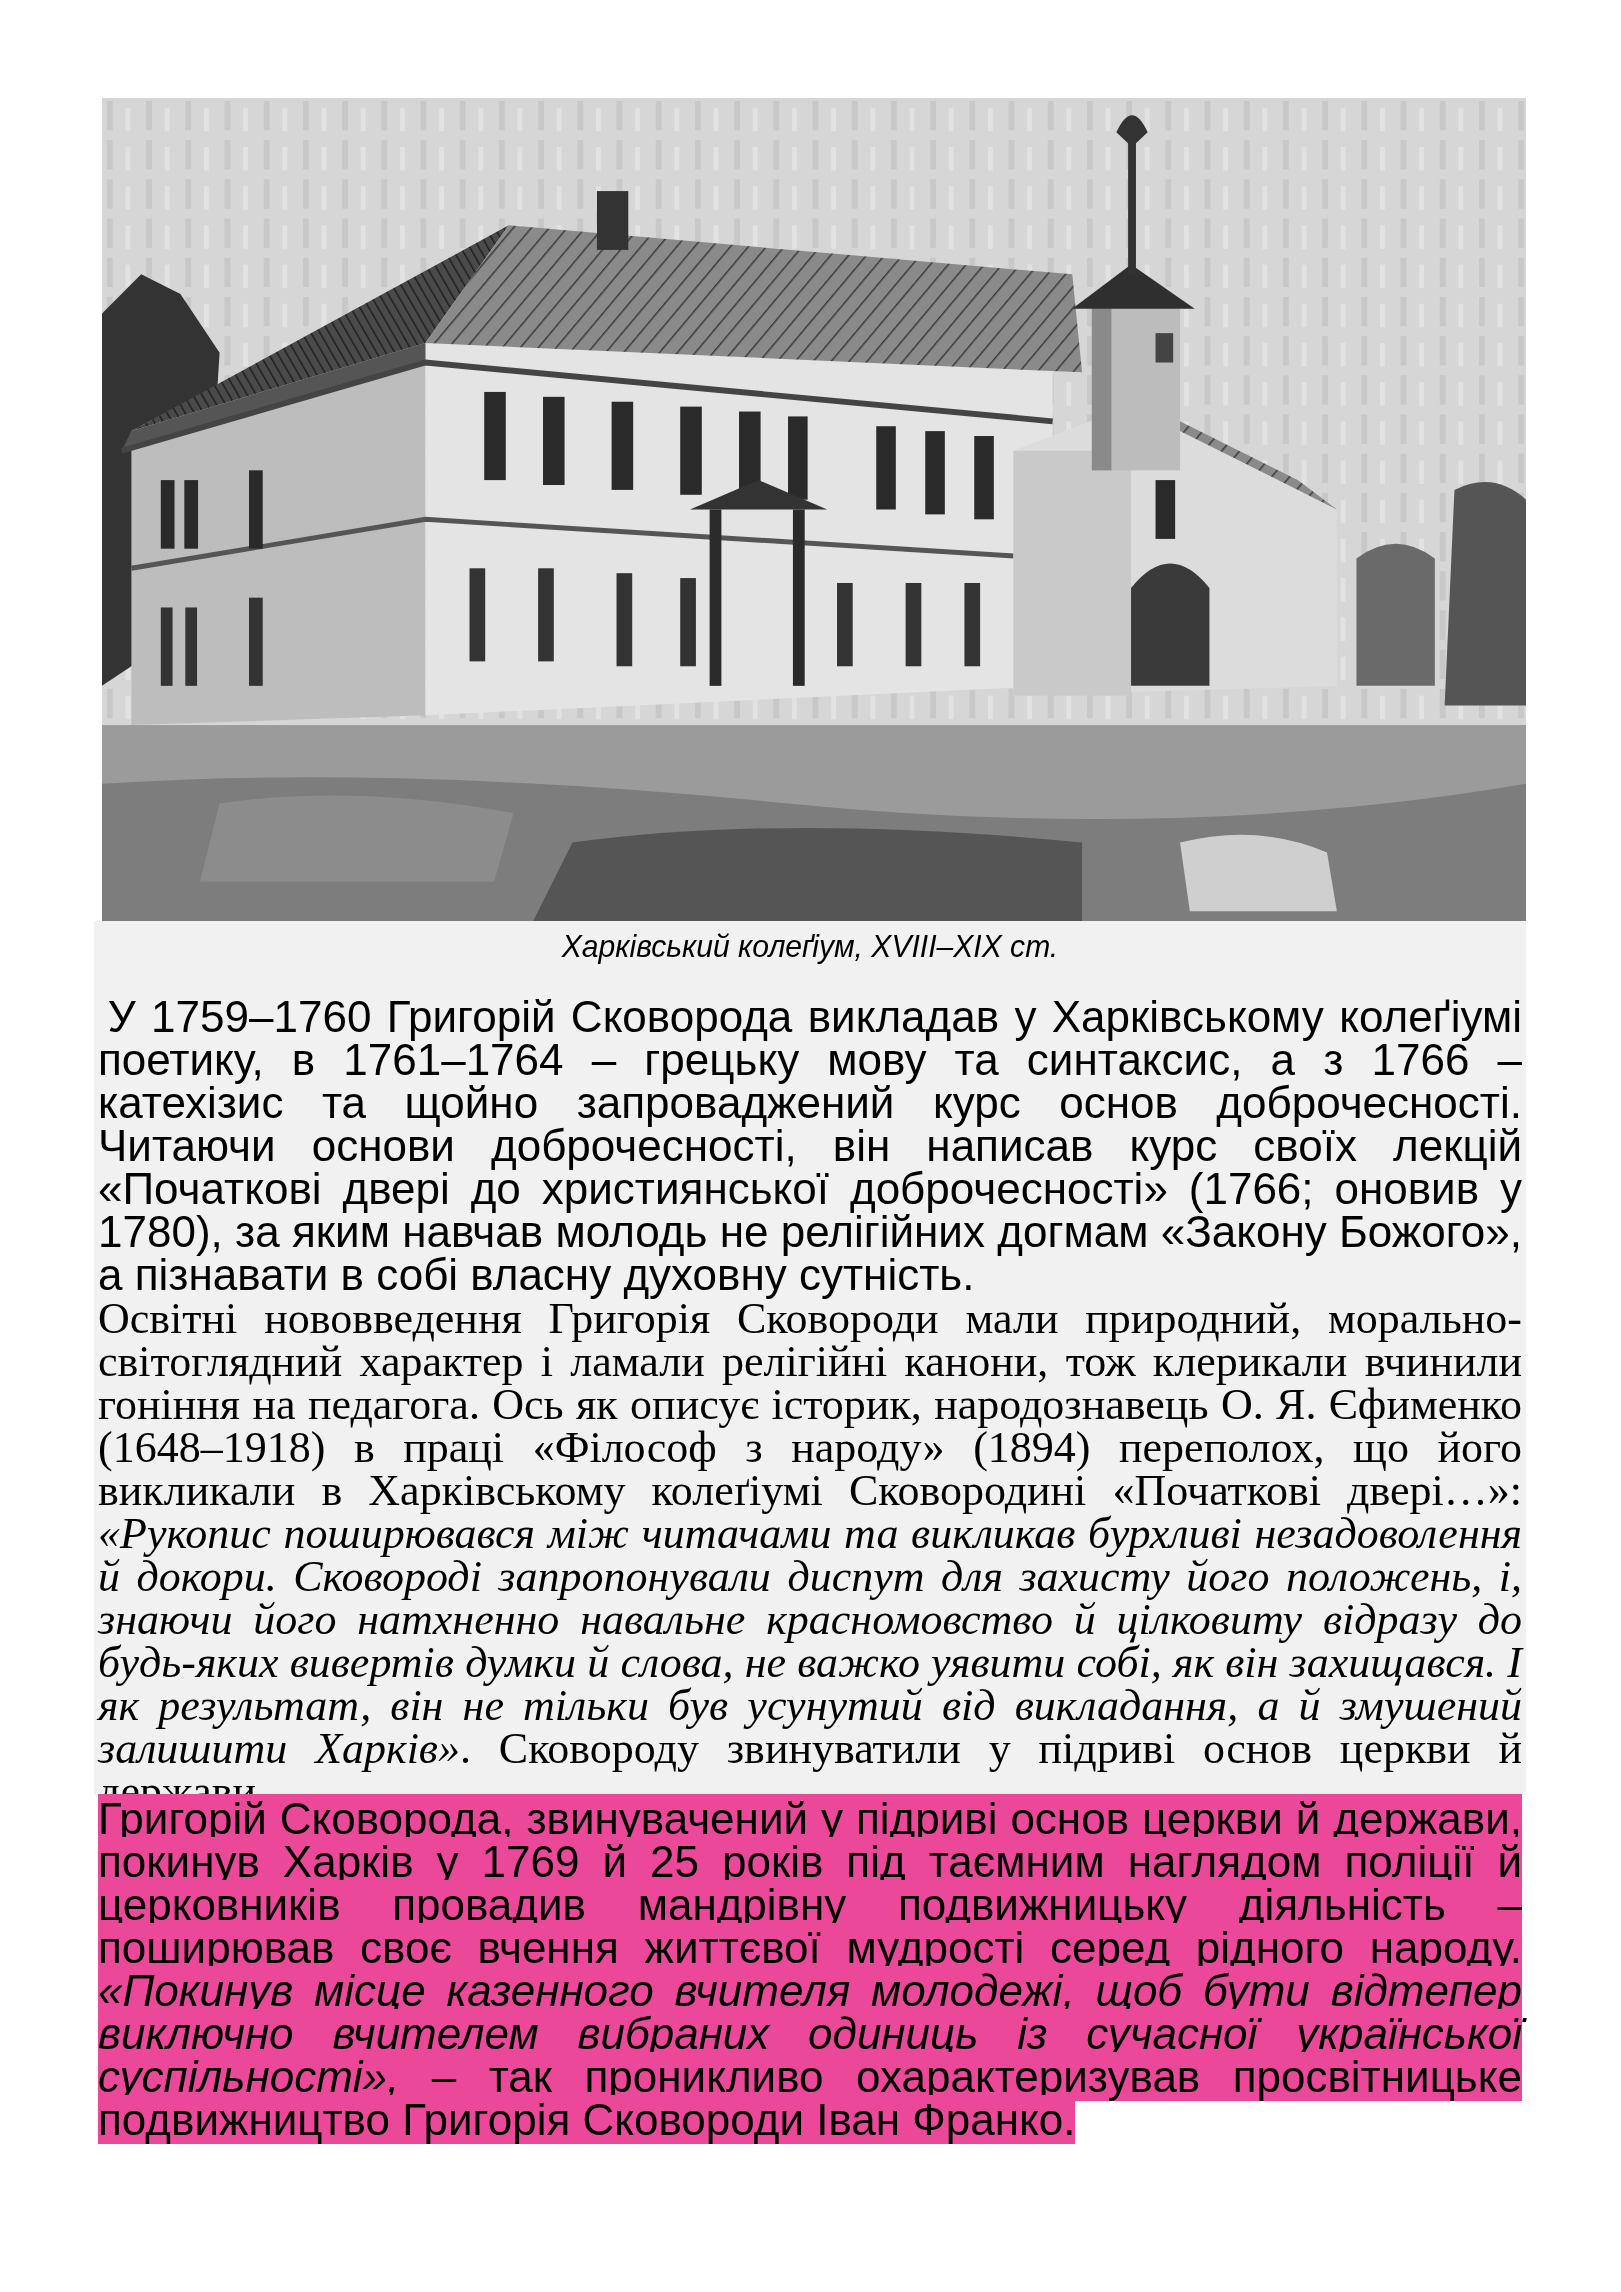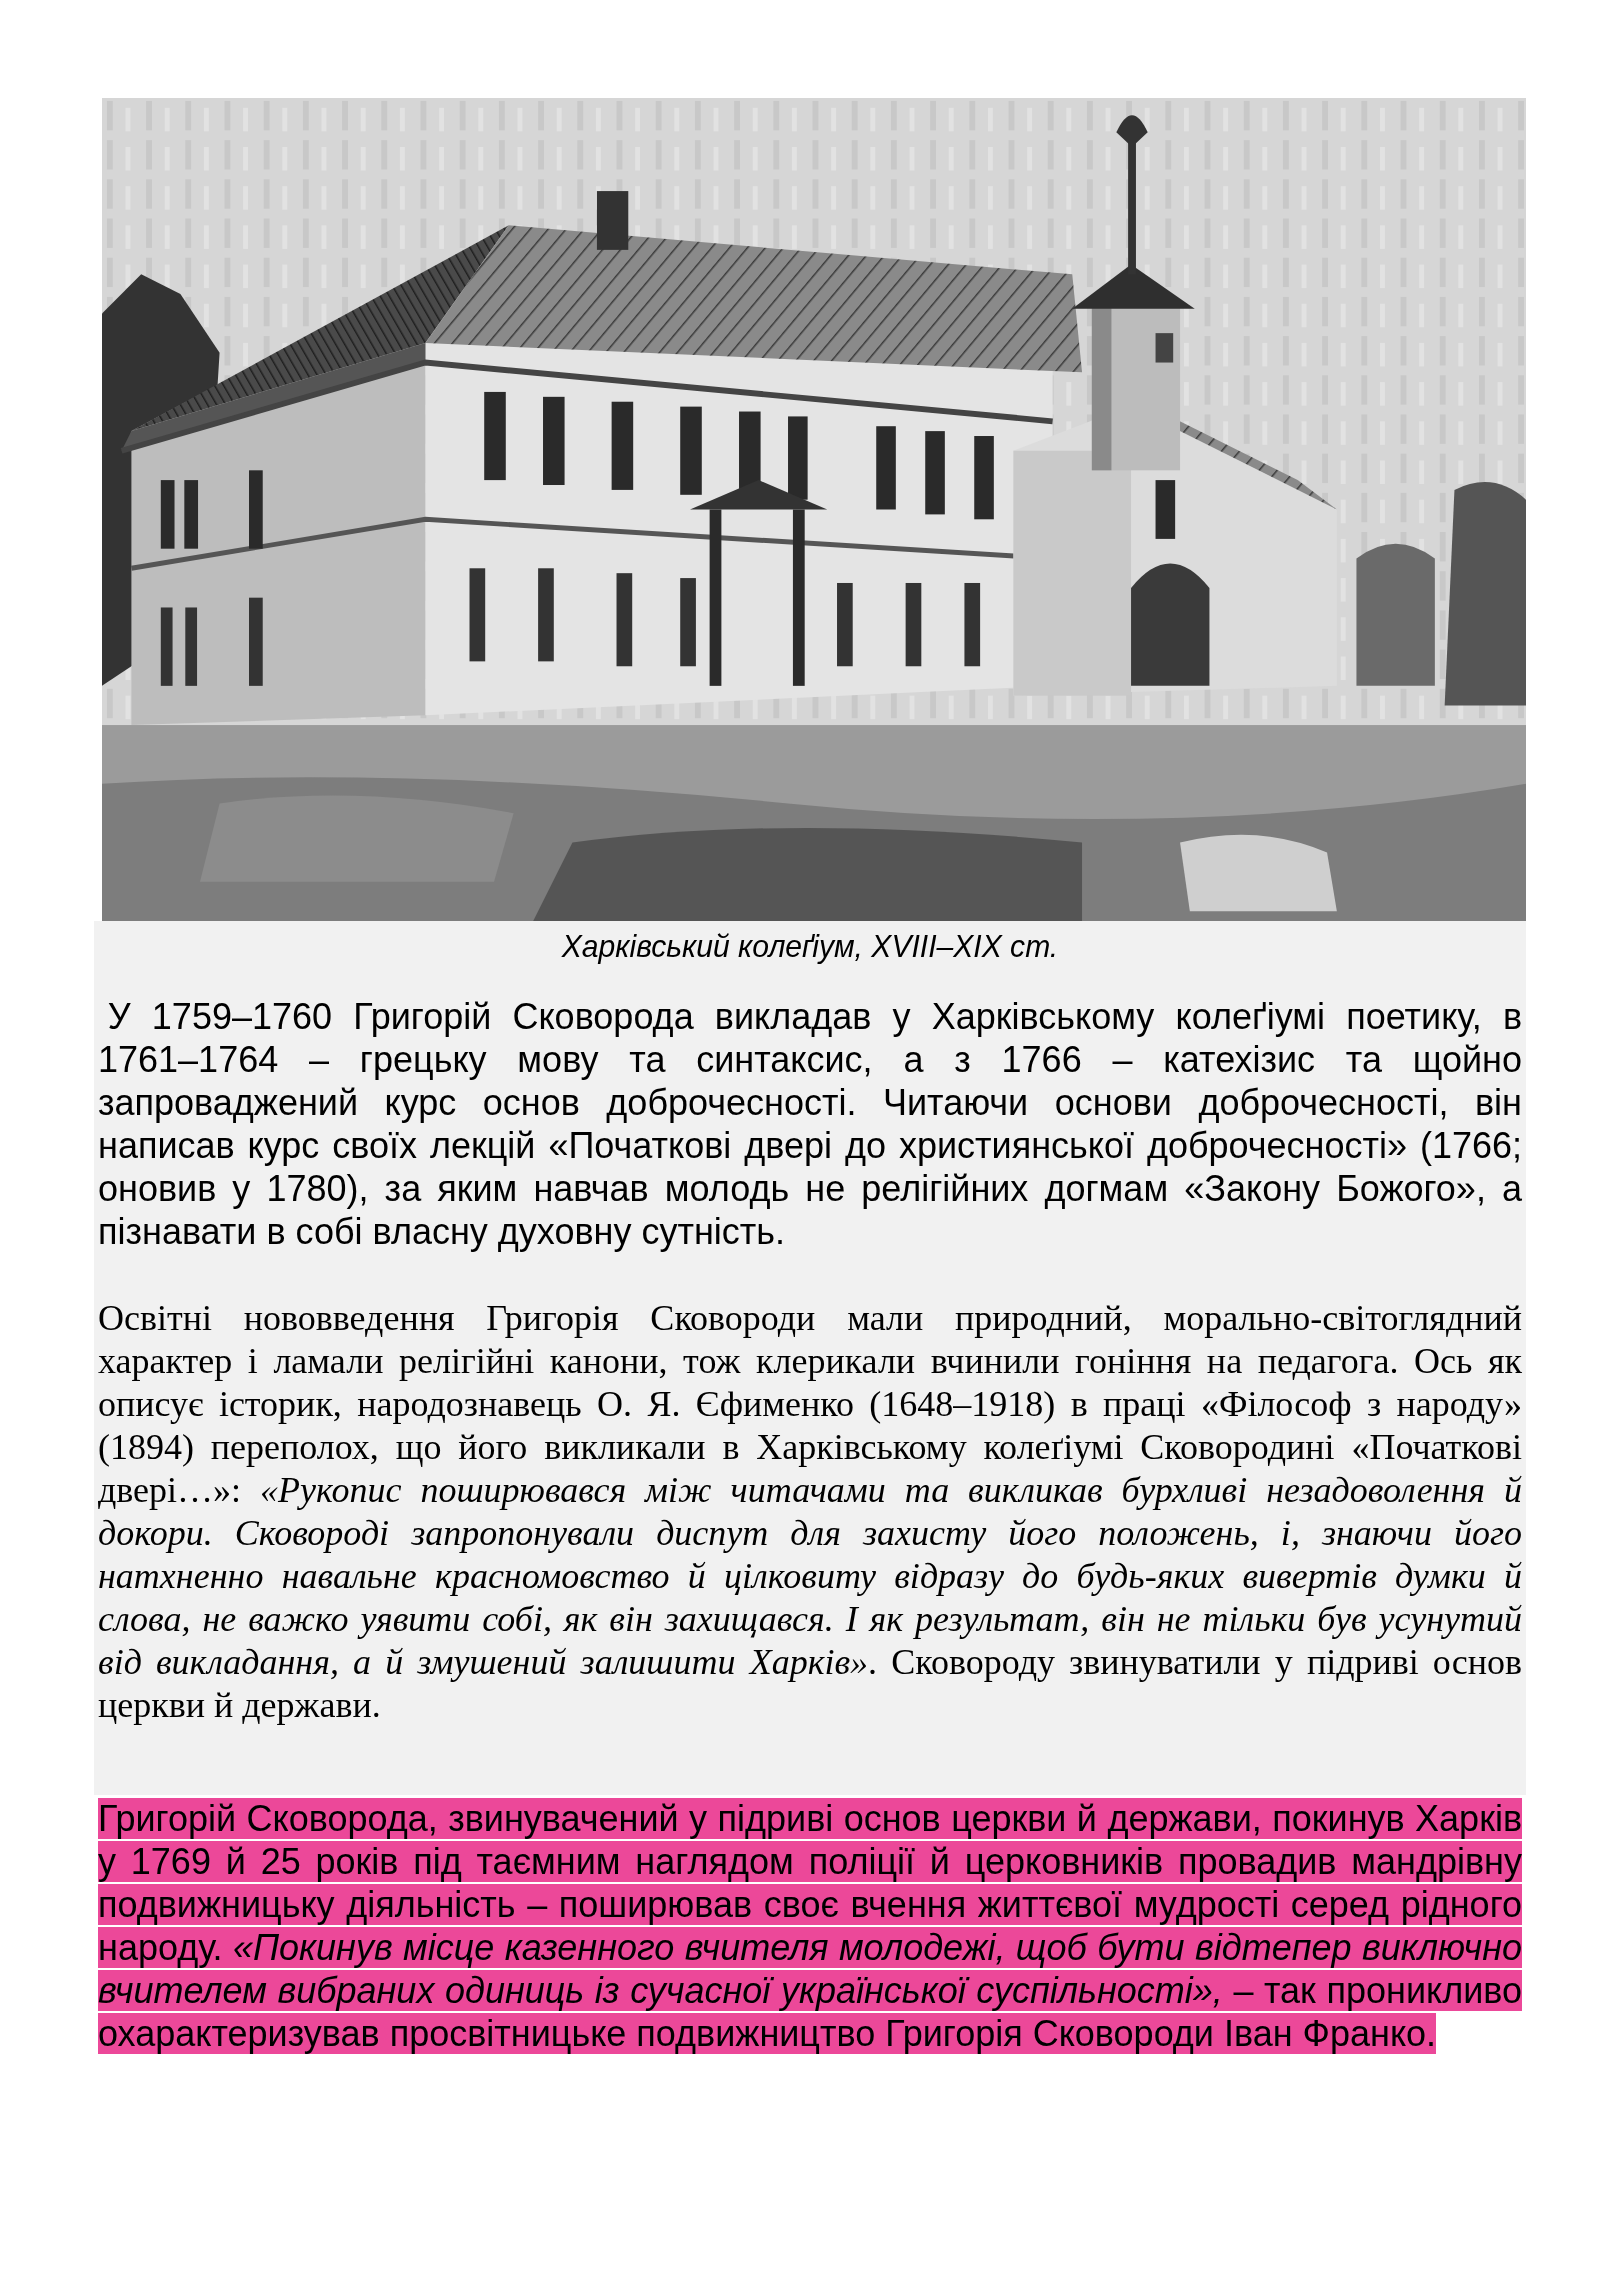--- a/index.html
+++ b/index.html
@@ -6,21 +6,21 @@
   body { width: 1621px; height: 2293px; position: relative; overflow: hidden;
          font-family: "Liberation Sans", sans-serif; color: #000; }
   .photo { position: absolute; left: 102px; top: 98px; width: 1424px; height: 823px;
            background: #d9d9d9; overflow: hidden; }
   .photo svg { display: block; width: 100%; height: 100%; }
   .gray-block { position: absolute; left: 94px; top: 921px; width: 1432px; height: 874px;
                 background: #f1f1f1; }
   .caption { position: absolute; left: 94px; top: 926px; width: 1432px; text-align: center;
              font-size: 32px; font-style: italic; line-height: 41px;
              transform: scaleX(0.94); transform-origin: center; }
-  .para { position: absolute; left: 98px; width: 1424px; font-size: 36px; line-height: 43px;
+  .para { position: absolute; left: 98px; width: 1424px; font-size: 44px; line-height: 43px;
           text-align: justify; margin: 0; }
   .para em { font-style: italic; }
   #p1 { top: 995px; text-indent: 9.8px; }
   #p2 { top: 1297px; font-family: Liberation Serif, serif; }
   #p3 { top: 1797px; }
   .hl { background: #ec4899; box-decoration-break: clone; -webkit-box-decoration-break: clone; }
 </style>
 </head>
 <body>
 

